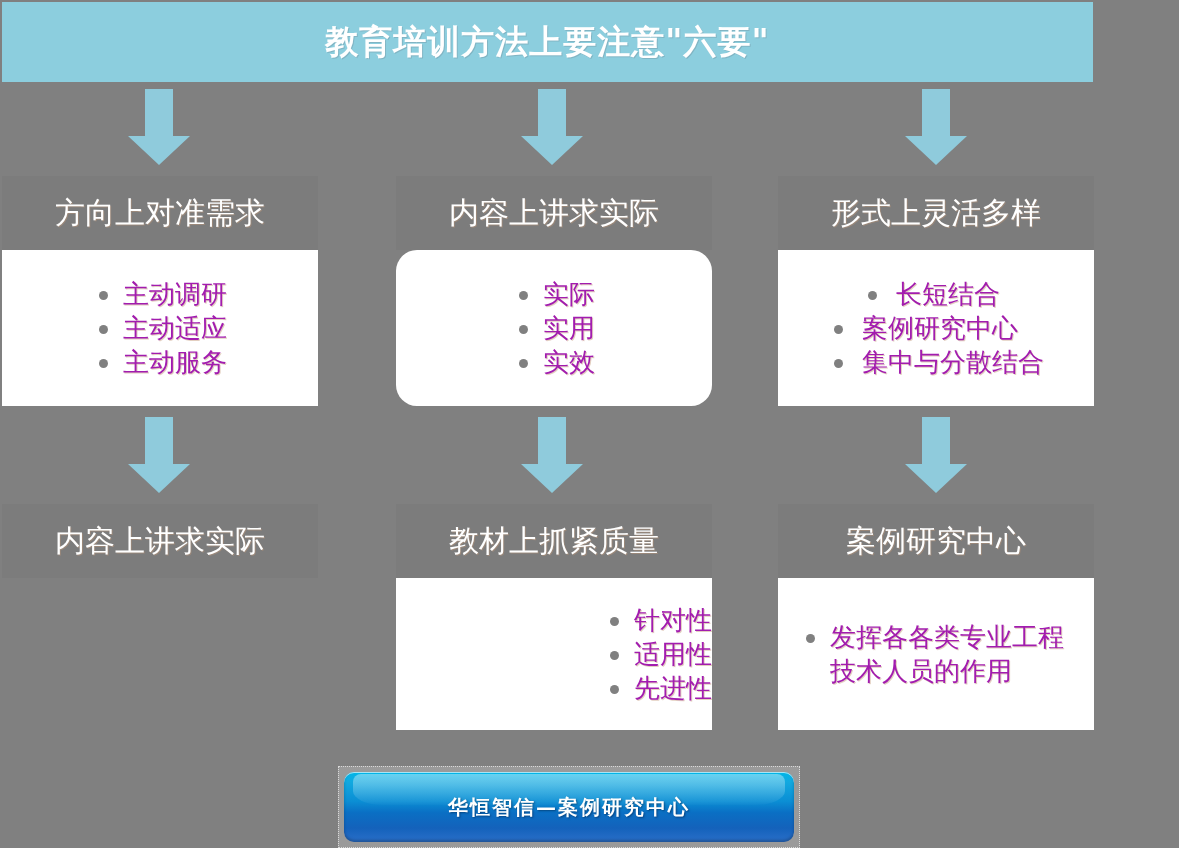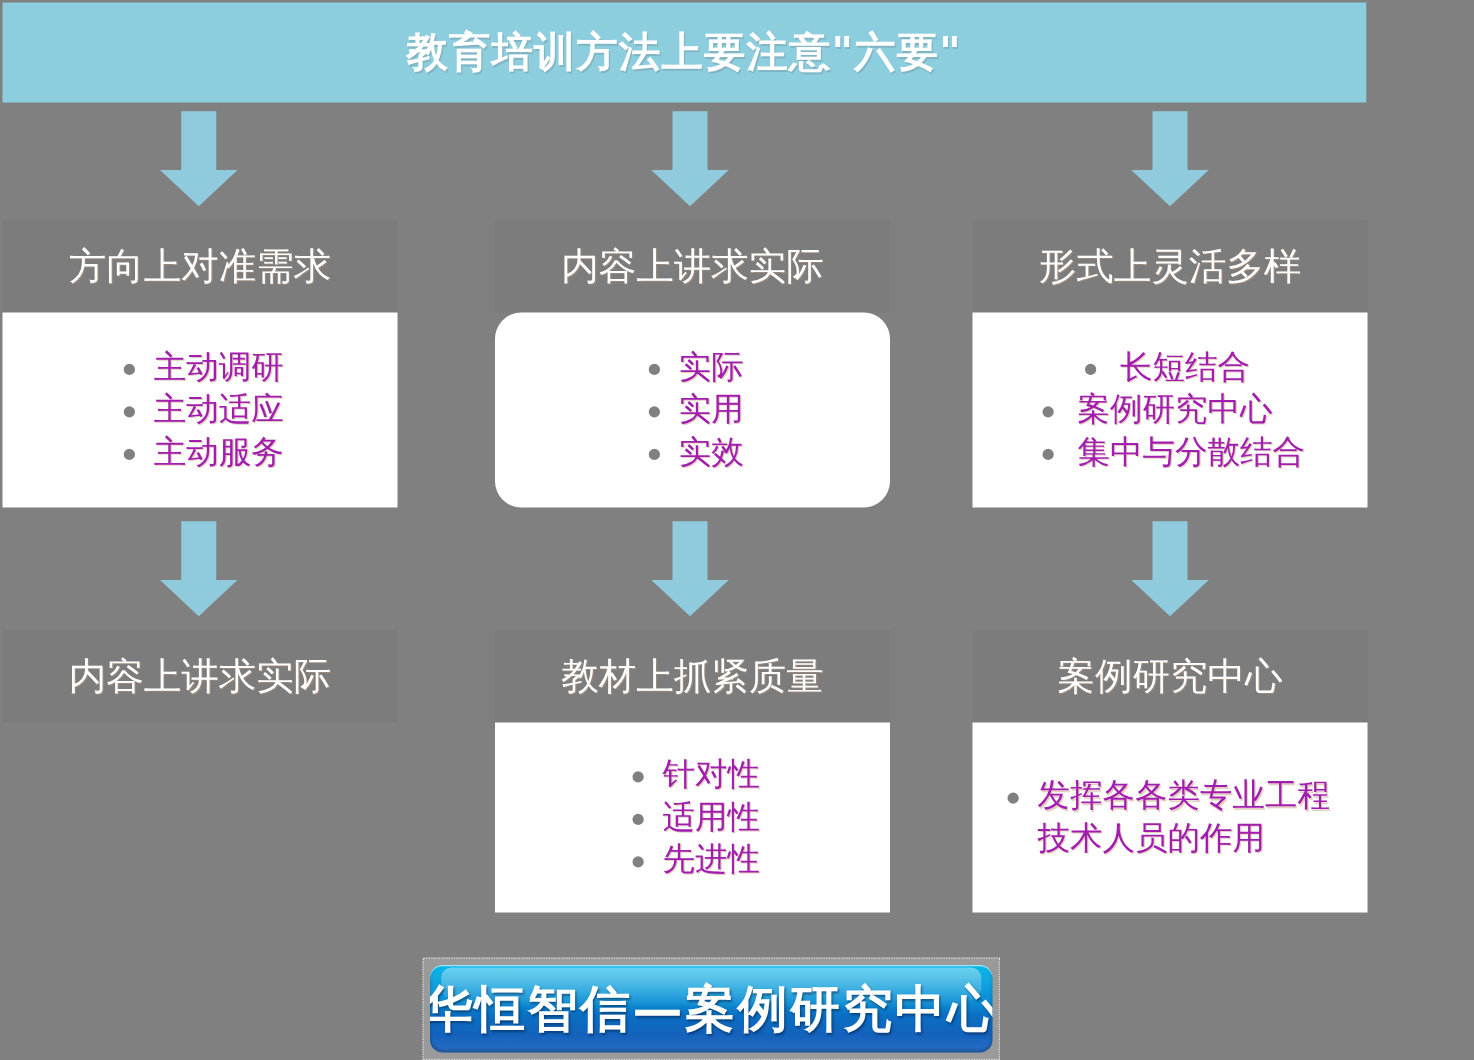--- a/index.html
+++ b/index.html
@@ -150,21 +150,21 @@
     width: 96%;
     height: 44%;
     border-radius: 8px 8px 30px 30px / 8px 8px 14px 14px;
     background: linear-gradient(to bottom, rgba(255,255,255,0.40), rgba(255,255,255,0.02));
     pointer-events: none;
   }
   #brand-button .brand-text {
     position: relative;
     z-index: 2;
     color: #ffffff;
-    font-size: 40px;
+    font-size: 20px;
     font-family: "DejaVu Serif", "Liberation Serif", serif;
     font-weight: bold;
     letter-spacing: 2px;
     white-space: nowrap;
     text-shadow: 1px 1px 2px rgba(0,30,70,0.55);
   }
 </style>
 </head>
 <body>
 
@@ -240,21 +240,21 @@
 <div class="card" style="left:2px; top:504px; width:316px;">
   <div class="card-header" style="height:74px;">
     <span class="header-text">内容上讲求实际</span>
   </div>
 </div>
 
 <div class="card" style="left:396px; top:504px; width:316px;">
   <div class="card-header" style="height:74px;">
     <span class="header-text">教材上抓紧质量</span>
   </div>
-  <div class="card-body" style="height:152px;">
+  <div class="card-body" style="height:152px;align-items:flex-end;">
     <ul class="bullet-list">
       <li>针对性</li>
       <li>适用性</li>
       <li>先进性</li>
     </ul>
   </div>
 </div>
 
 <div class="card" style="left:778px; top:504px; width:316px;">
   <div class="card-header" style="height:74px;">

